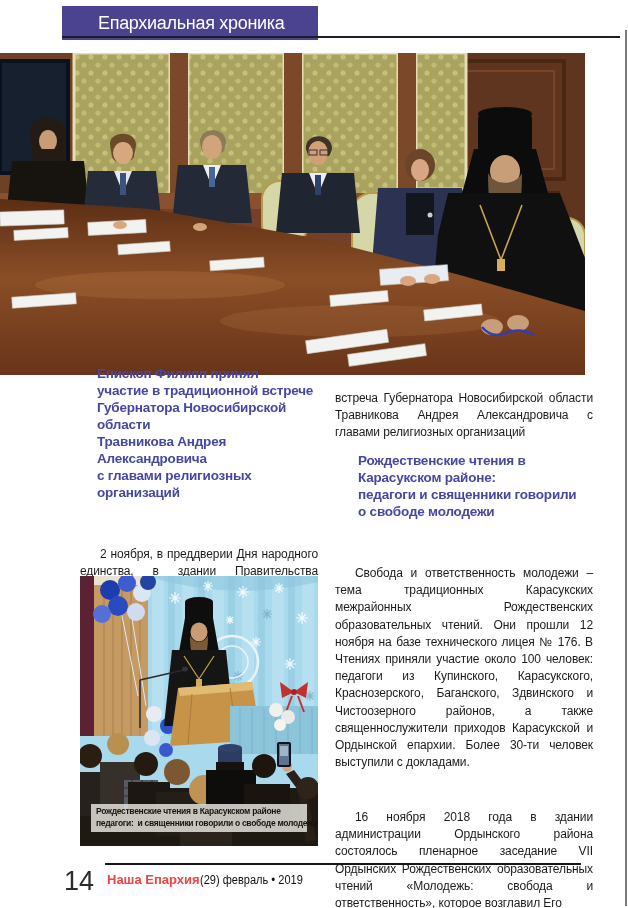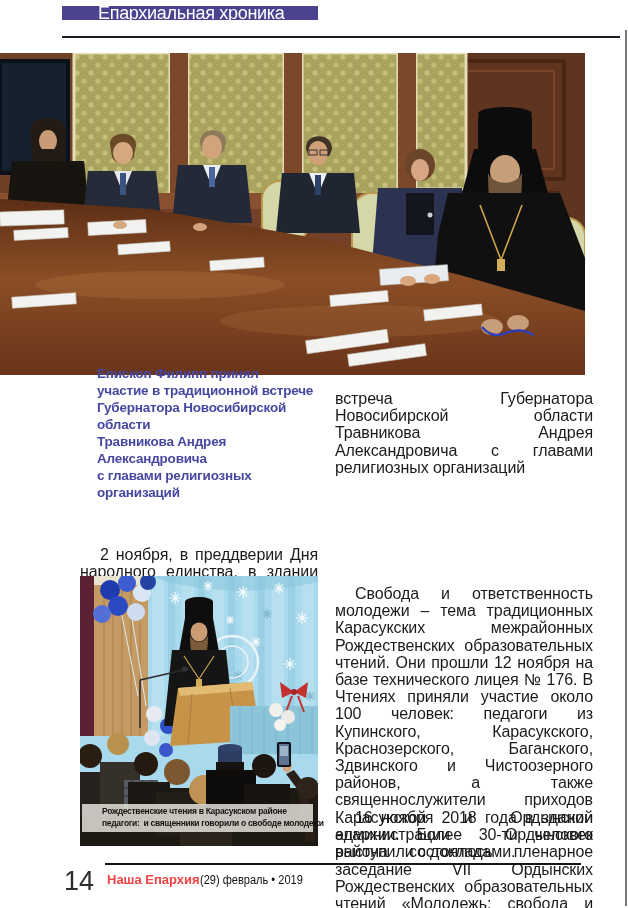--- a/index.html
+++ b/index.html
@@ -1,41 +1,41 @@
 <!DOCTYPE html>
 <html lang="ru"><head>
 <meta charset="utf-8">
 <style>
   html,body{margin:0;padding:0;background:#fff;}
   .page{position:relative;width:628px;height:908px;background:#ffffff;overflow:hidden;
         font-family:"Liberation Sans",sans-serif;}
   
-  .header-bar{position:absolute;left:62px;top:6px;width:256px;height:14px;background:#4C4390;
+  .header-bar{position:absolute;left:62px;top:6px;width:256px;height:34px;background:#4C4390;
               display:flex;align-items:center;}
   .header-bar span{color:#ffffff;font-size:18px;letter-spacing:-0.3px;padding-left:36px;white-space:nowrap;}
   .header-rule{position:absolute;left:62px;top:36px;width:558px;height:2px;background:#1d1d2a;}
   .page-border-right{position:absolute;left:625px;top:30px;width:2px;height:876px;background:#7a7a7a;}
   
   .photo-top{position:absolute;left:0;top:53px;width:585px;height:322px;}
   .photo-left{position:absolute;left:80px;top:576px;width:238px;height:270px;}
   .photo-left svg,.photo-top svg{display:block;width:100%;height:100%;}
-  .photo-caption{position:absolute;left:2px;top:228px;width:206px;padding:2px 5px 3px 20px;
+  .photo-caption{position:absolute;left:11px;top:228px;width:206px;padding:2px 5px 3px 5px;
                  background:rgba(226,224,218,0.86);font-weight:bold;font-size:8.5px;
                  line-height:11.5px;letter-spacing:-0.3px;color:#17130f;white-space:pre;}
   
   .headline{position:absolute;color:#4547A1;font-weight:bold;font-size:13.5px;line-height:17px;
             white-space:pre-line;letter-spacing:-0.2px;}
-  .bodytext{position:absolute;color:#1b1b1b;font-size:16px;line-height:17.2px;text-align:justify;
+  .bodytext{position:absolute;color:#1b1b1b;font-size:12px;line-height:17.2px;text-align:justify;
             letter-spacing:-0.1px;}
   .indent{text-indent:20px;margin-top:41px;}
   #a1-heading{left:97px;top:365px;width:228px;}
   #a1-para{left:80px;top:505px;width:238px;}
   #a1-para-cont{left:335px;top:390px;width:258px;}
   #a2-heading{left:358px;top:452px;width:240px;}
-  #a2-para{left:335px;top:544px;width:258px;}
+  #a2-para{left:335px;top:524px;width:258px;}
   #a3-heading{left:358px;top:710px;width:240px;}
   #a3-para{left:335px;top:768px;width:258px;}
   
   .footer-rule{position:absolute;left:105px;top:863px;width:476px;height:2px;background:#161616;}
   .page-number{position:absolute;left:64px;top:866px;font-size:27px;color:#2c2c2c;}
   .footer-title{position:absolute;left:107px;top:872px;font-size:13px;font-weight:bold;color:#ef4444;}
   .footer-issue{position:absolute;left:200px;top:873px;font-size:12px;color:#111;
                 transform:scaleX(0.92);transform-origin:left center;white-space:nowrap;}
 </style>
 </head>
@@ -351,20 +351,24 @@
         <rect x="199" y="168" width="10" height="21" fill="#5f7490"></rect>
         <rect x="200" y="170" width="8" height="10" fill="#9fb4c8"></rect>
         <circle cx="228" cy="212" r="11" fill="#2e241a"></circle>
       </g>
     </svg>
     <div class="photo-caption">Рождественские чтения в Карасукском районе
 педагоги:  и священники говорили о свободе молодежи</div>
   </div>
 
   <div id="a1-para-cont" class="bodytext">встреча Губернатора Новосибирской области Травникова Андрея Александровича с главами религиозных организаций</div>
+  <div id="a2-heading" class="headline">Рождественские чтения в
+Карасукском районе:
+педагоги и священники говорили
+о свободе молодежи</div>
   <div id="a2-para" class="bodytext indent">Свобода и ответственность молодежи – тема традиционных Карасукских межрайонных Рождественских образовательных чтений. Они прошли 12 ноября на базе технического лицея № 176. В Чтениях приняли участие около 100 человек: педагоги из Купинского, Карасукского, Краснозерского, Баганского, Здвинского и Чистоозерного районов, а также священнослужители приходов Карасукской и Ордынской епархии. Более 30-ти человек выступили с докладами.</div>
   <div id="a3-para" class="bodytext indent">16 ноября 2018 года в здании администрации Ордынского района состоялось пленарное заседание VII Ордынских Рождественских образовательных чтений «Молодежь: свобода и ответственность», которое возглавил Его</div>
 
   <div class="footer-rule"></div>
   <div class="page-number">14</div>
   <div class="footer-title">Наша Епархия</div>
   <div class="footer-issue">(29) февраль •  2019</div>
 
 </div>
 

